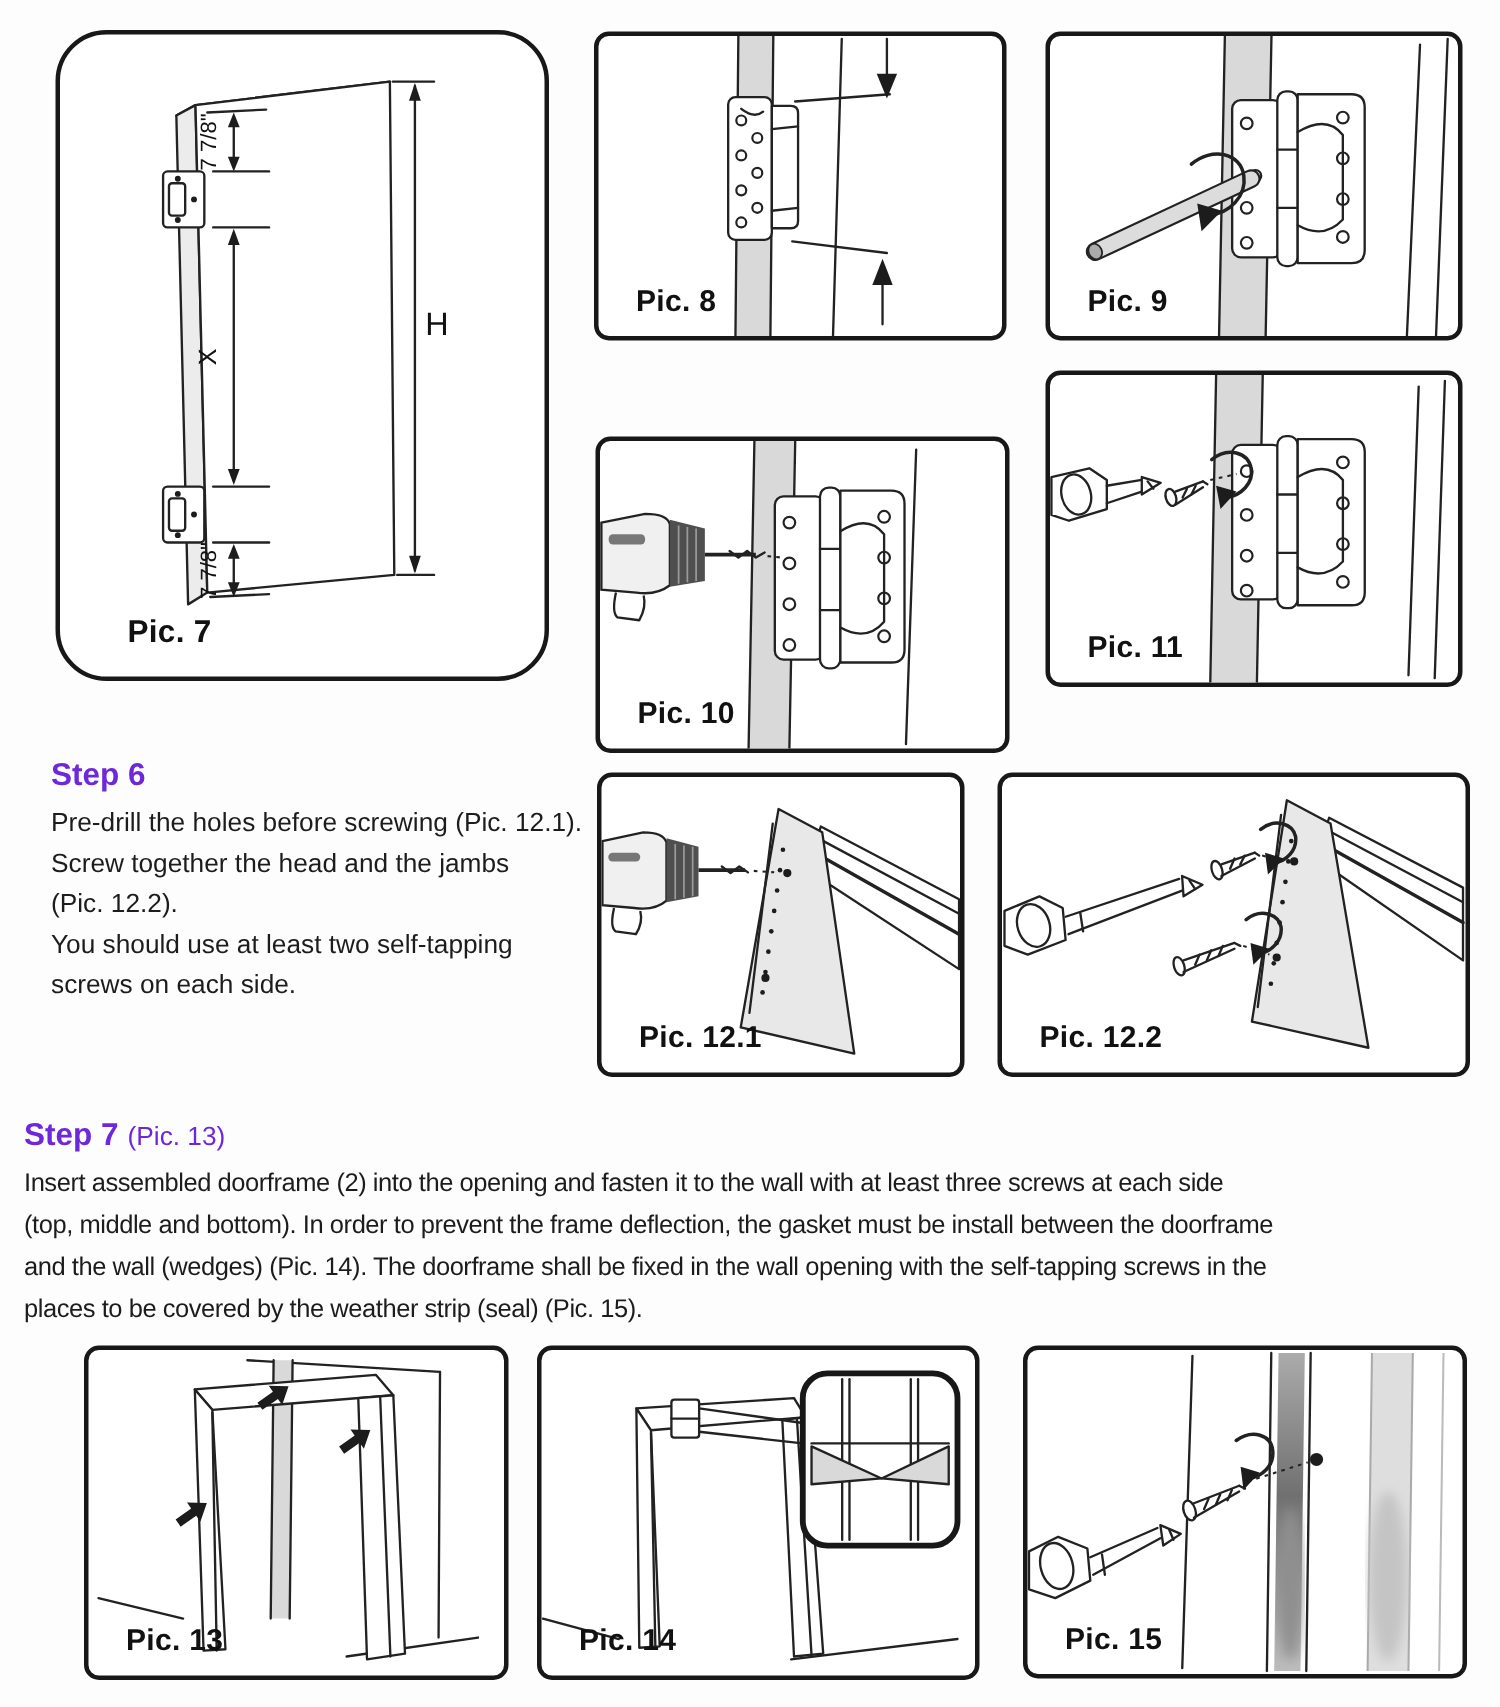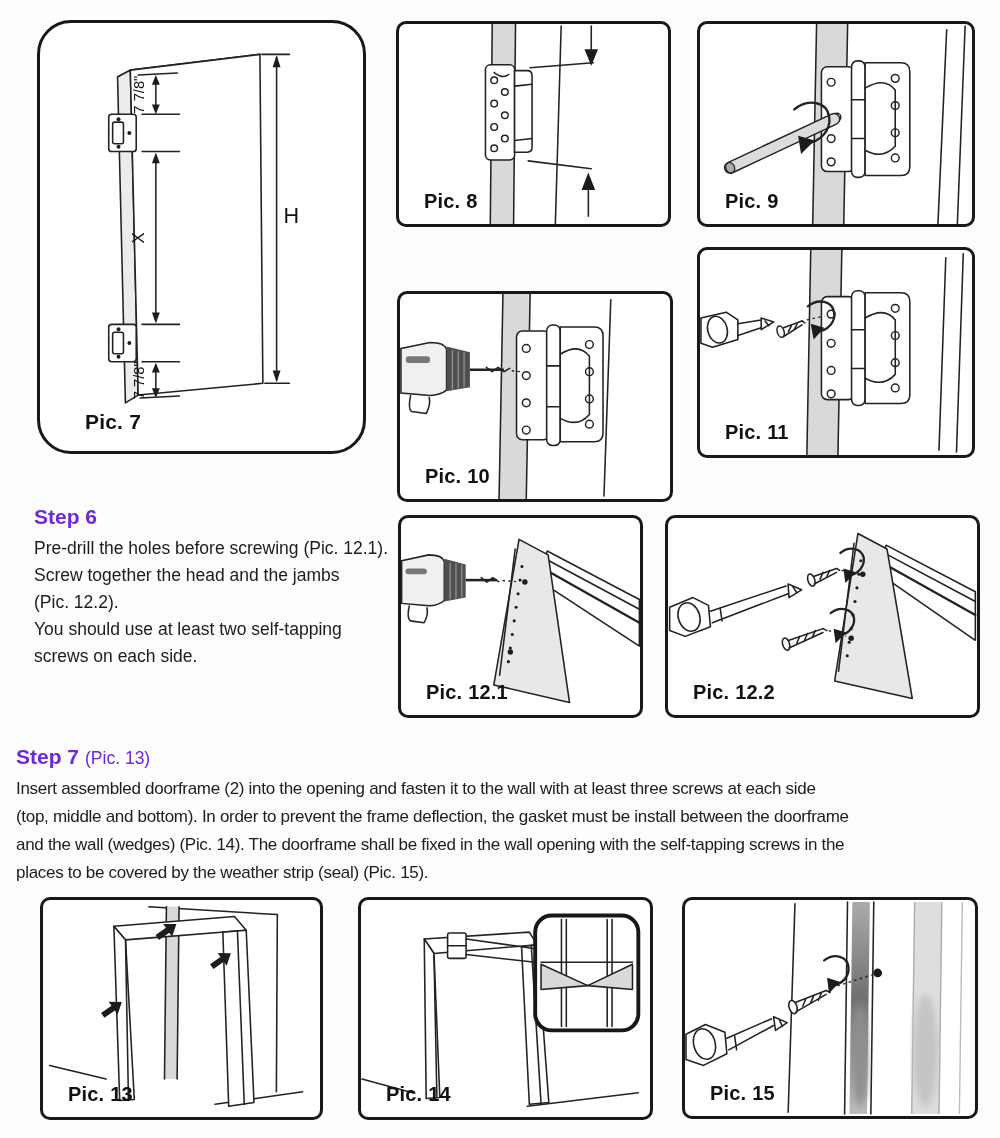--- a/index.html
+++ b/index.html
@@ -359,21 +359,21 @@
   <div class="step" style="left:16px;top:745px;">
     <div class="step-h">
       <span>Step 7</span><span class="note">(Pic. 13)</span>
     </div>
     <div class="s7line">Insert assembled doorframe (2) into the opening and fasten it to the wall with at least three screws at each side</div>
     <div class="s7line">(top, middle and bottom). In order to prevent the frame deflection, the gasket must be install between the doorframe</div>
     <div class="s7line">and the wall (wedges) (Pic. 14). The doorframe shall be fixed in the wall opening with the self-tapping screws in the</div>
     <div class="s7line">places to be covered by the weather strip (seal) (Pic. 15).</div>
   </div>
 
-  <div class="panel" style="left:40px;top:897px;width:283px;height:223px;">
+  <div class="panel" style="left:56px;top:897px;width:283px;height:223px;">
     <svg viewBox="0 0 283 223">
       <line class="k" x1="108" y1="7" x2="240" y2="15"></line>
       <line class="k" x1="240" y1="15" x2="239" y2="197"></line>
       <line class="k" x1="6" y1="170" x2="64" y2="184"></line>
       <line class="k" x1="176" y1="210" x2="266" y2="197"></line>
       <polygon class="gf" points="126,7 139,7 137,184 124,184"></polygon>
       <line class="k" x1="126" y1="7" x2="124" y2="184"></line>
       <line class="k" x1="139" y1="7" x2="137" y2="184"></line>
       <g>
         <polygon class="kf" points="72,27 196,17 208,31 84,41"></polygon>

